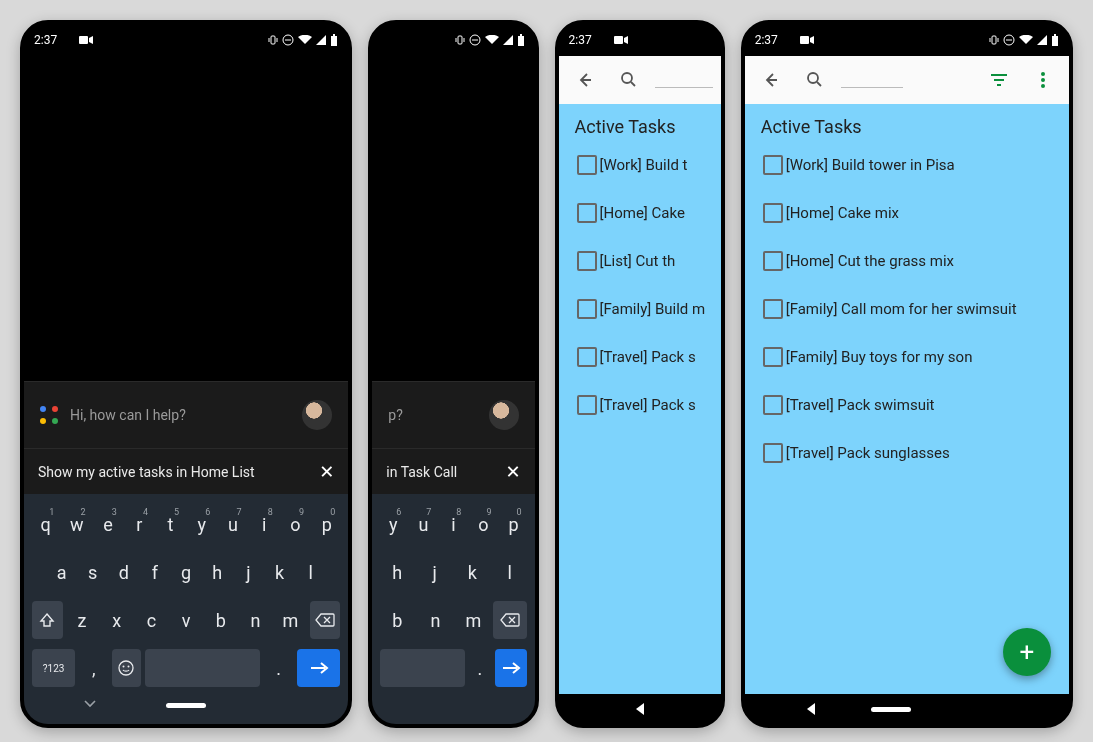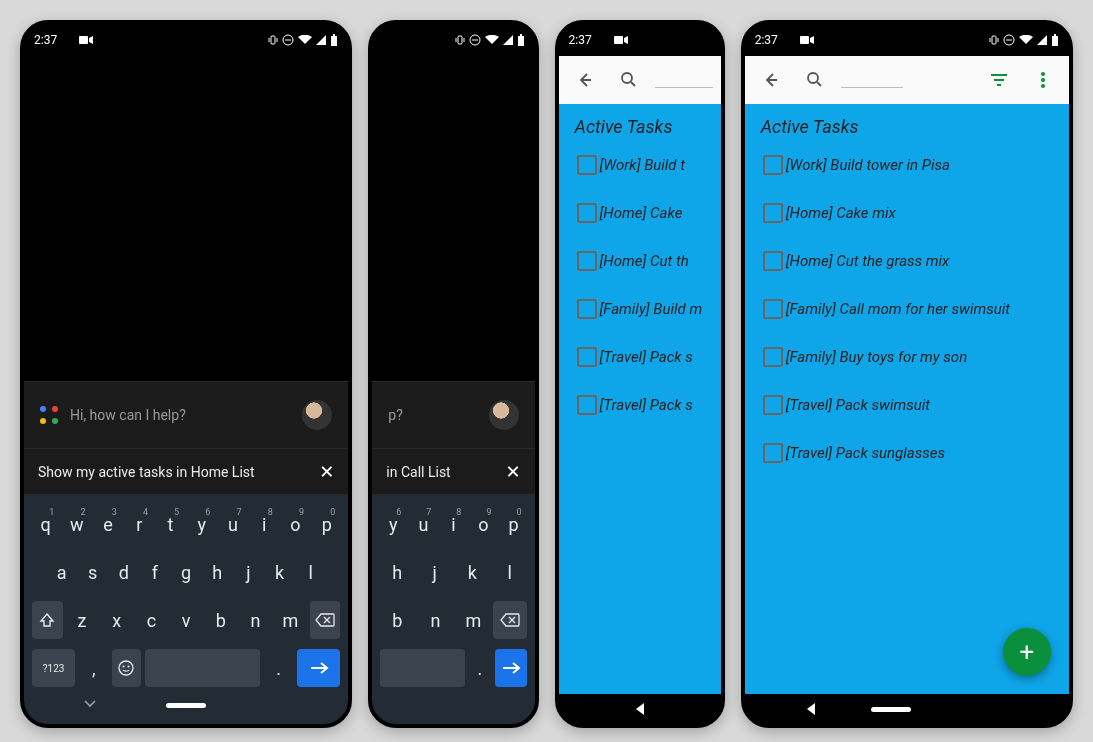--- a/index.html
+++ b/index.html
@@ -33,21 +33,21 @@
   .key.send{background:#1a73e8;flex:1.5;}
   .navbar{position:absolute;bottom:8px;left:0;right:0;display:flex;justify-content:center;gap:60px;align-items:center;}
   .pill{width:40px;height:5px;background:#fff;border-radius:3px;}
   .navback{width:0;height:0;border-top:6px solid transparent;border-bottom:6px solid transparent;border-right:8px solid #fff;}
   .kb-collapse{position:absolute;left:56px;bottom:8px;color:#9aa0a6;font-size:12px;}
   
   .appbar{background:#fafafa;height:48px;display:flex;align-items:center;padding:0 8px;gap:8px;color:#555;}
   .appbar .iconbtn{width:36px;height:36px;display:flex;align-items:center;justify-content:center;}
   .underline{flex:1;height:1px;background:#bbb;margin-top:14px;max-width:150px;}
   .appbar .spacer{flex:1;}
-  .appbody{background:#0ea5e9;height:calc(100% - 32px - 48px - 30px);overflow:hidden;font-style:italic;}
+  .appbody{background:#7dd3fc;height:calc(100% - 32px - 48px - 30px);overflow:hidden;}
   .section-title{padding:12px 16px 4px;font-size:18px;color:#222;}
   .task{display:flex;align-items:center;gap:3px;padding:14px 18px;color:#222;font-size:15px;white-space:nowrap;overflow:hidden;}
   .checkbox{width:16px;height:16px;border:2px solid #666;border-radius:2px;flex:none;}
   .fab{position:absolute;right:18px;bottom:48px;width:48px;height:48px;border-radius:50%;background:#0a8f3c;color:#fff;display:flex;align-items:center;justify-content:center;font-size:26px;box-shadow:0 3px 8px rgba(0,0,0,.35);}
   .bottomnav{position:absolute;bottom:0;left:0;right:0;height:30px;background:#000;display:flex;align-items:center;justify-content:center;gap:56px;}
   svg{display:block;}
   .filter-green{color:#0a8f3c;}
 </style>
 </head>
 <body>
@@ -208,21 +208,21 @@
           </svg>
     </div>
   </div>
   <div class="blackfill" style="height:310px;"></div>
   <div class="assistant">
     <div class="assist-prompt">
       <span style="color:#9a9a9a;">p?</span>
       <div class="avatar"></div>
     </div>
     <div class="kb-input">
-      <span>in Call List</span>
+      <span>in Task Call</span>
       <span class="close">✕</span>
     </div>
     <div class="keyboard">
       <div class="krow">
             <div class="key">y<sup>6</sup></div>
             <div class="key">u<sup>7</sup></div>
             <div class="key">i<sup>8</sup></div>
             <div class="key">o<sup>9</sup></div>
             <div class="key">p<sup>0</sup></div>
           </div>
@@ -290,21 +290,21 @@
           <div class="task">
             <div class="checkbox"></div>
             <span>[Work] Build t</span>
           </div>
           <div class="task">
             <div class="checkbox"></div>
             <span>[Home] Cake</span>
           </div>
           <div class="task">
             <div class="checkbox"></div>
-            <span>[Home] Cut th</span>
+            <span>[List] Cut th</span>
           </div>
           <div class="task">
             <div class="checkbox"></div>
             <span>[Family] Build m</span>
           </div>
           <div class="task">
             <div class="checkbox"></div>
             <span>[Travel] Pack s</span>
           </div>
           <div class="task">

